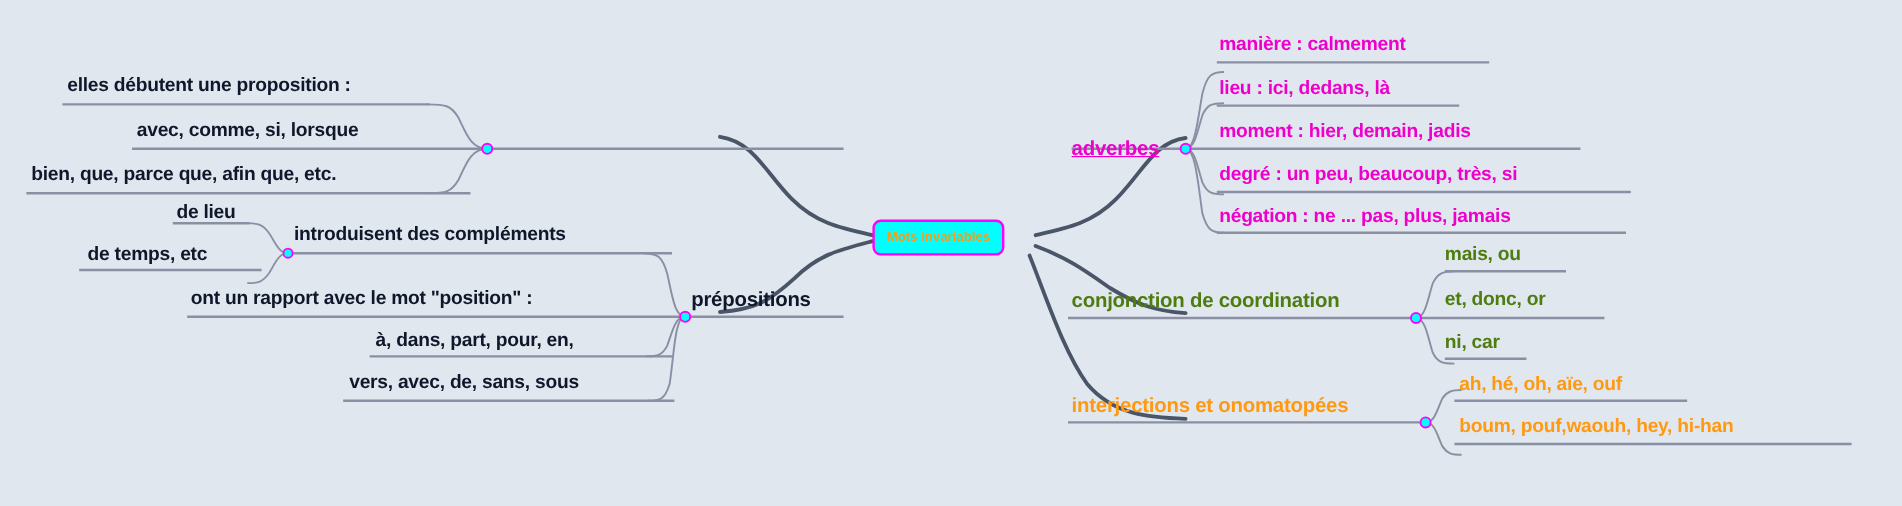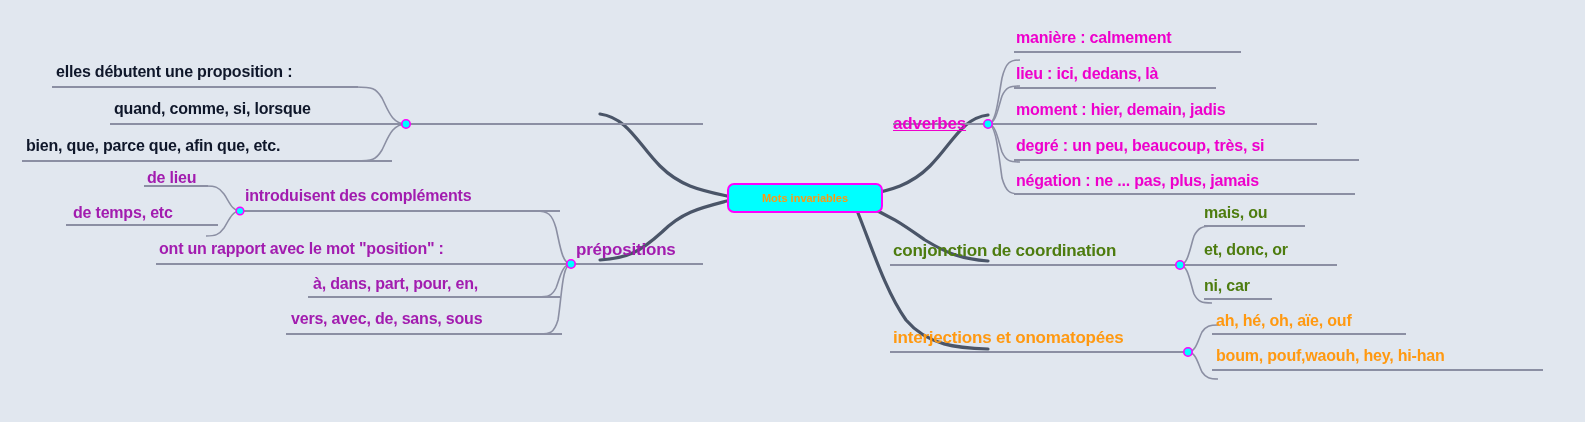--- a/index.html
+++ b/index.html
@@ -34,30 +34,30 @@
     line-height: 1;
     letter-spacing: -0.2px;
   }
   .lvl1 {
     font-size: 17px;
   }
   .lvl2 {
     font-size: 16px;
   }
   .c-red    { color: #0f172a; }
-  .c-blue   { color: #a21caf; }
+  .c-blue   { color: #0f172a; }
   .c-magenta{ color: #ee00cc; }
   .c-purple { color: #4d7c0f; }
   .c-orange { color: #ff9911; }
 
   #center-node {
     position: absolute;
     left: 727px;
     top: 183px;
-    width: 156px;
+    width: 110px;
     height: 30px;
     box-sizing: border-box;
     background: #00ffff;
     border: 2px solid #ff00ff;
     border-radius: 7px;
     display: flex;
     align-items: center;
     justify-content: center;
   }
   #center-node span {
@@ -143,21 +143,21 @@
     <circle cx="1188" cy="352" r="4.2" fill="#00ffff" stroke="#ff00ff" stroke-width="1.6"></circle>
   </svg>
 
   <div id="center-node">
     <span>Mots invariables</span>
   </div>
 
 
   <div class="node-label lvl2 c-red" style="left:56px; top:64px;">elles débutent une proposition :</div>
 
-  <div class="node-label lvl2 c-red" style="left:114px; top:101px;">quand, comme, si, lorsque</div>
+  <div class="node-label lvl2 c-red" style="left:114px; top:101px;">avec, comme, si, lorsque</div>
 
   <div class="node-label lvl2 c-red" style="left:26px; top:138px;">bien, que, parce que, afin que, etc.</div>
 
   <div class="node-label lvl1 c-blue" style="left:576px; top:241px;">prépositions</div>
 
   <div class="node-label lvl2 c-blue" style="left:245px; top:188px;">introduisent des compléments</div>
 
   <div class="node-label lvl2 c-blue" style="left:147px; top:170px;">de lieu</div>
 
   <div class="node-label lvl2 c-blue" style="left:73px; top:205px;">de temps, etc</div>

